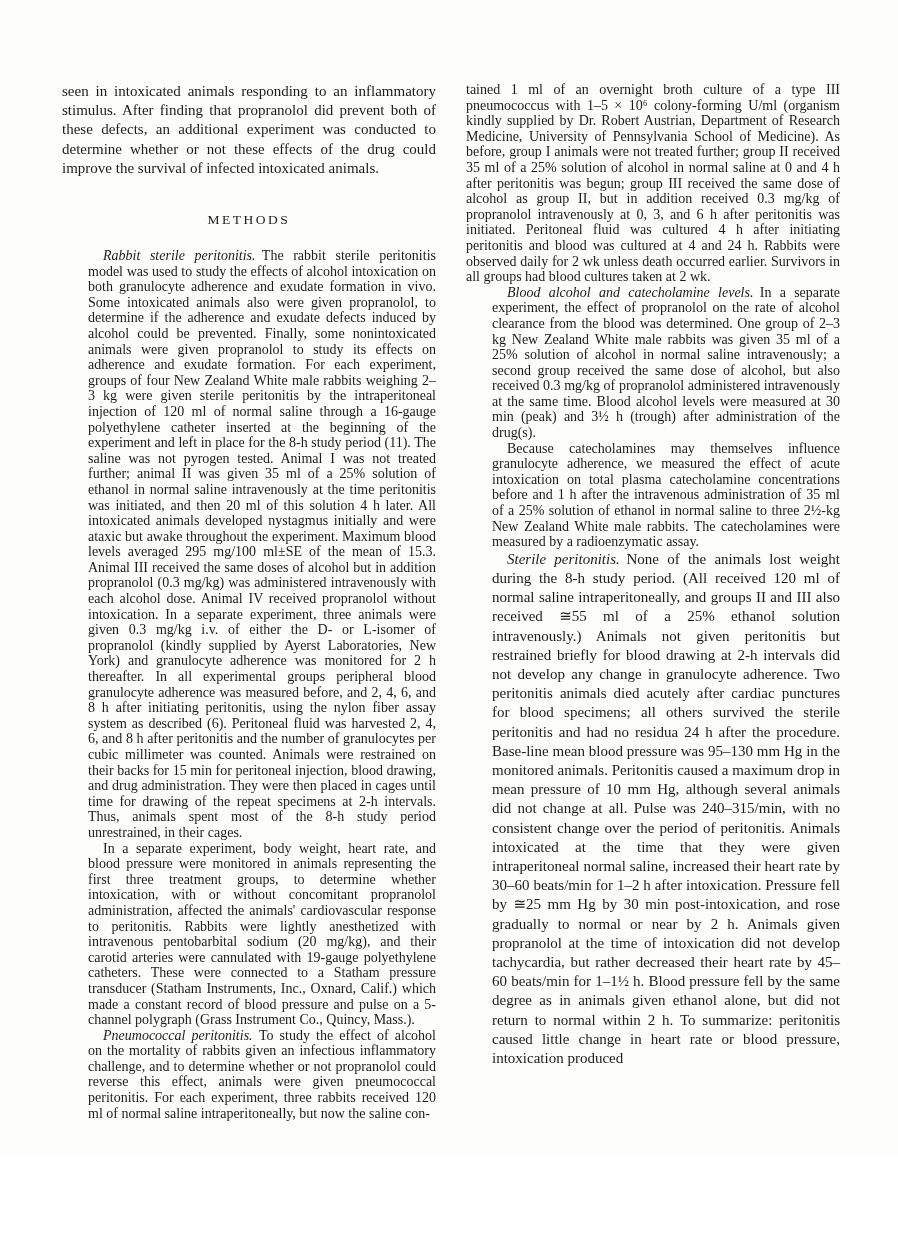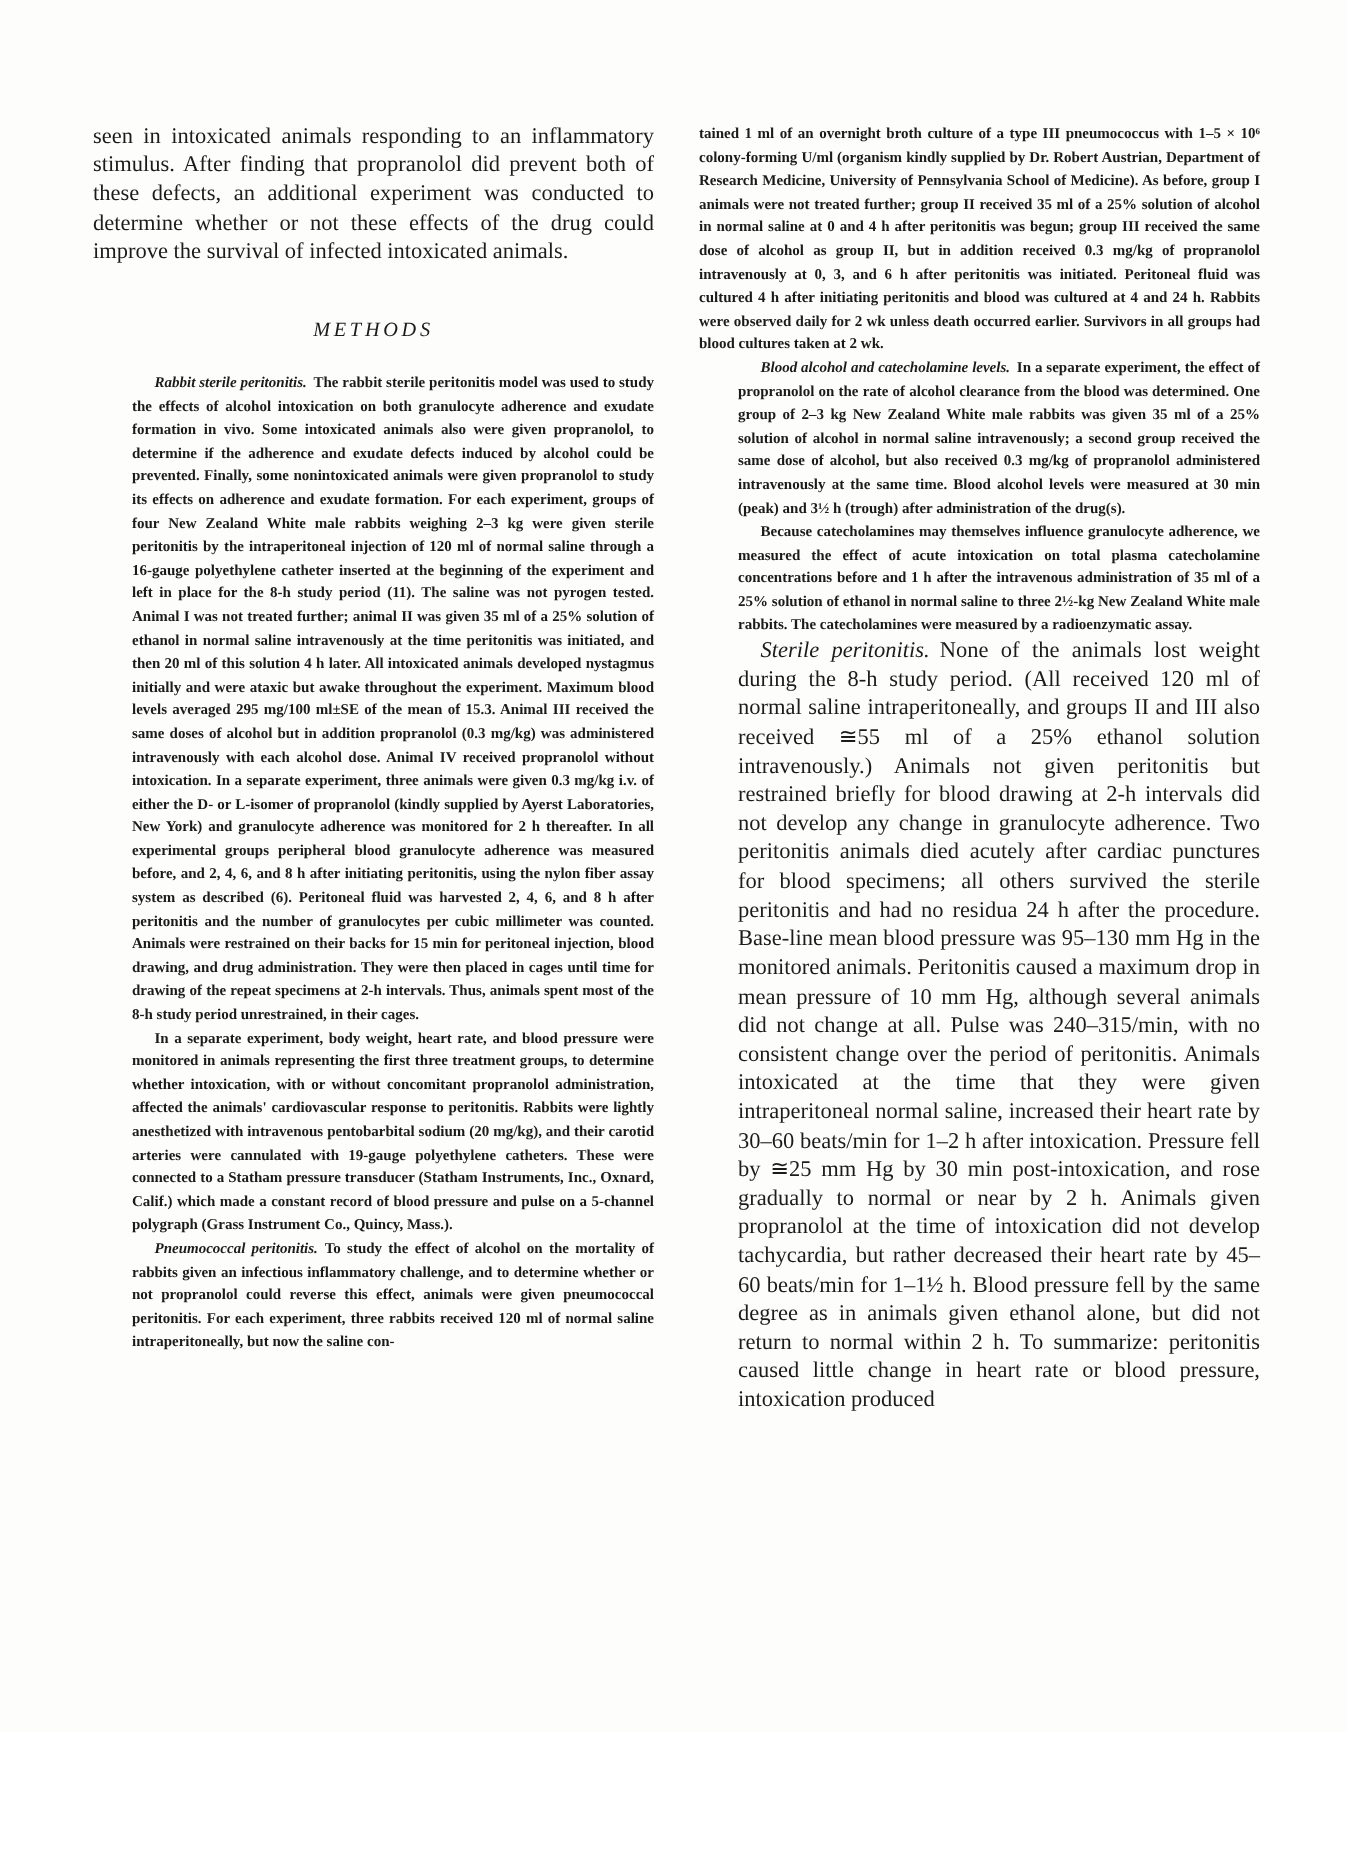--- a/index.html
+++ b/index.html
@@ -26,36 +26,34 @@
   .col { width: 374px; flex: 0 0 374px; }
   p { margin: 0; }
   .body-lg {
     font-size: 15px;
     line-height: 19.2px;
     text-align: justify;
     hyphens: auto;
     -webkit-hyphens: auto;
   }
   .body-sm {
-    font-size: 10px;
+    font-size: 14px;
     line-height: 15.6px;
     text-align: justify;
     hyphens: auto;
-    font-weight: bold;
     -webkit-hyphens: auto;
   }
   .indent { text-indent: 15px; margin-left: 26px; }
   .no-indent { text-indent: 0; }
   .section-heading {
     font-weight: normal;
     font-size: 13.5px;
     letter-spacing: 2.5px;
     text-align: center;
     margin: 34px 0 20px 0;
-    font-style: italic;
   }
   .lead { font-style: italic; margin-right: 0.45em; }
   .footer {
     position: absolute;
     left: 62px;
     right: 58px;
     top: 1158px;
     display: flex;
     justify-content: flex-end;
     align-items: flex-start;

